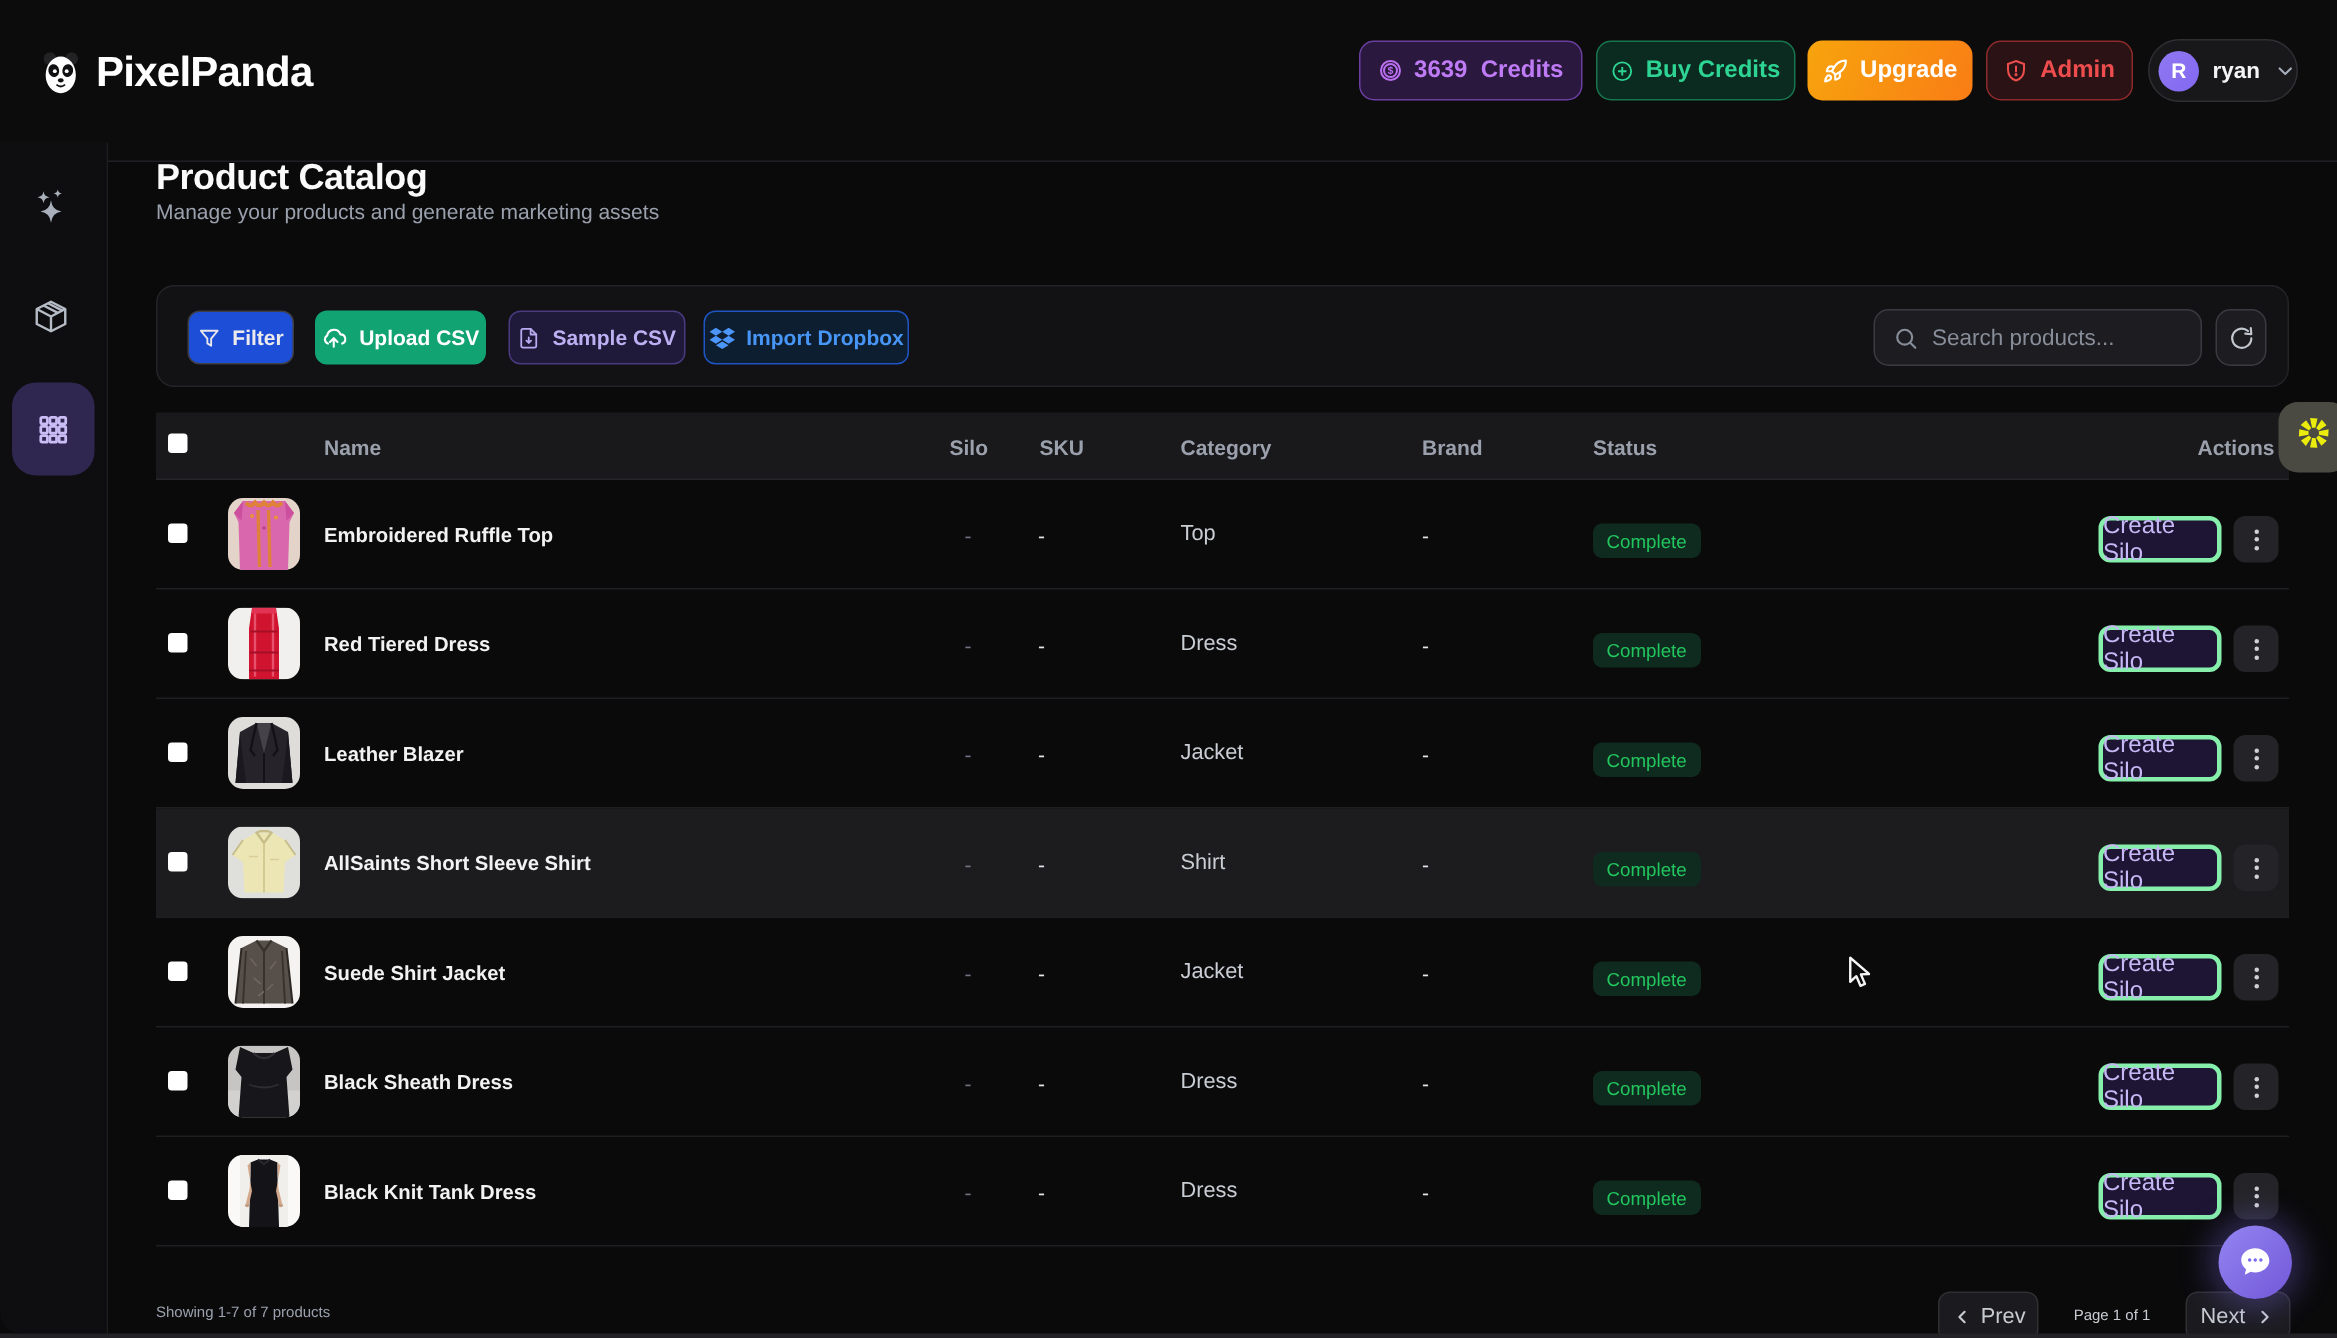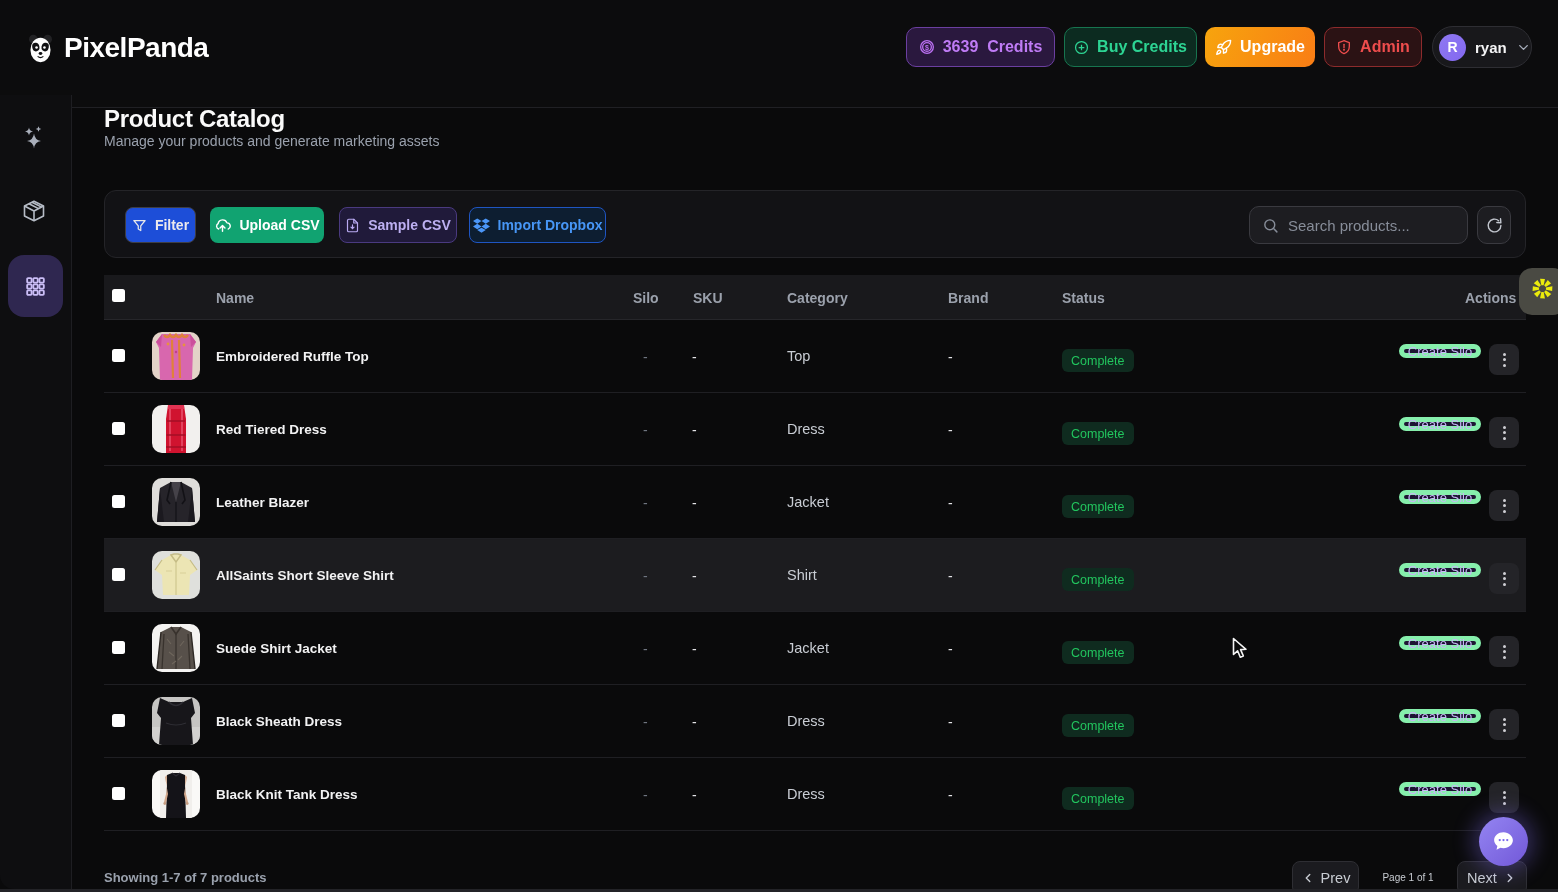--- a/index.html
+++ b/index.html
@@ -59,28 +59,28 @@
   .row.hov { background:#1c1c1f; }
   .cb { position:absolute; left:8px; top:29px; width:13px; height:13px; background:#fff; border-radius:2.5px; }
   .thumb { position:absolute; left:48px; top:12px; width:48px; height:48px; border-radius:10px; overflow:hidden; }
   .pname { position:absolute; left:112px; top:29px; font-size:13.5px; font-weight:bold; color:#f2f2f3; }
   .dash1 { position:absolute; left:539px; top:29px; font-size:14px; color:#6f7580; }
   .dash2 { position:absolute; left:588px; top:29px; font-size:14px; color:#e4e4e7; }
   .cat   { position:absolute; left:683px; top:28px; font-size:14.5px; color:#c9cdd4; }
   .dash3 { position:absolute; left:844px; top:29px; font-size:14px; color:#e4e4e7; }
   .badge { position:absolute; left:958px; top:29px; height:23px; padding:0 9px; background:#0f2b1f;
     color:#22c55e; font-size:12.5px; border-radius:6px; display:flex; align-items:center; }
-  .csilo { position:absolute; left:1295px; top:24px; width:82px; height:14px; background:#1d1533;
-    border:5px solid #86efac; color:#c6b8f5; font-size:13px; border-radius:8px;
+  .csilo { position:absolute; left:1295px; top:24px; width:82px; height:31px; background:#1d1533;
+    border:3px solid #86efac; color:#c6b8f5; font-size:16px; border-radius:8px;
     display:flex; align-items:center; justify-content:center; }
   .kebab { position:absolute; left:1385px; top:24px; width:30px; height:31px; background:#242428;
     border-radius:8px; display:flex; align-items:center; justify-content:center; }
 
   
-  #showing { position:absolute; left:104px; top:870px; font-size:13px; color:#9aa1ad;font-weight:bold; }
+  #showing { position:absolute; left:104px; top:870px; font-size:10px; color:#9aa1ad; }
   .pgbtn { position:absolute; top:861px; height:34px; background:#1b1b1f; border:1px solid #2e2e33;
     border-radius:8px; color:#c8ccd2; font-size:14.5px; display:flex; align-items:center; justify-content:center; gap:6px;}
   #prev { left:1292px; width:67px; }
   #next { left:1457px; width:70px; }
   #pageinfo { position:absolute; left:1368px; top:872px; width:80px; white-space:nowrap; text-align:center; font-size:10px; color:#c8ccd2; }
 
   #chat { position:absolute; left:1479px; top:817px; width:49px; height:49px; border-radius:50%;
     background:linear-gradient(135deg,#9485f2,#7258d8); box-shadow:0 0 20px 7px rgba(125,105,235,.33);
     display:flex; align-items:center; justify-content:center; }
   #feedback { position:absolute; left:1519px; top:268px; width:47px; height:47px; border-radius:13px;

